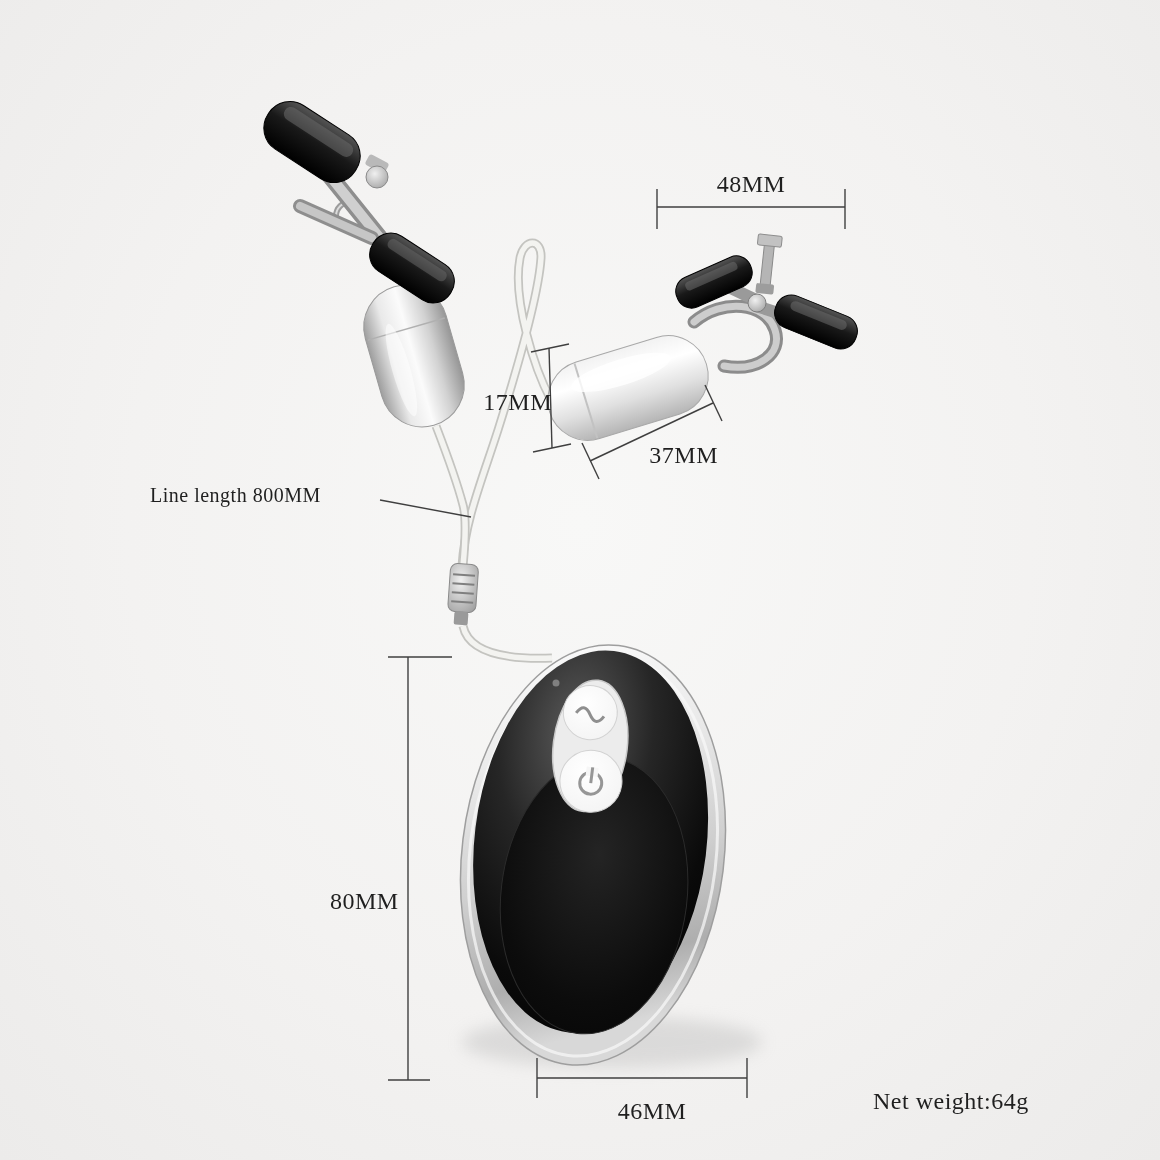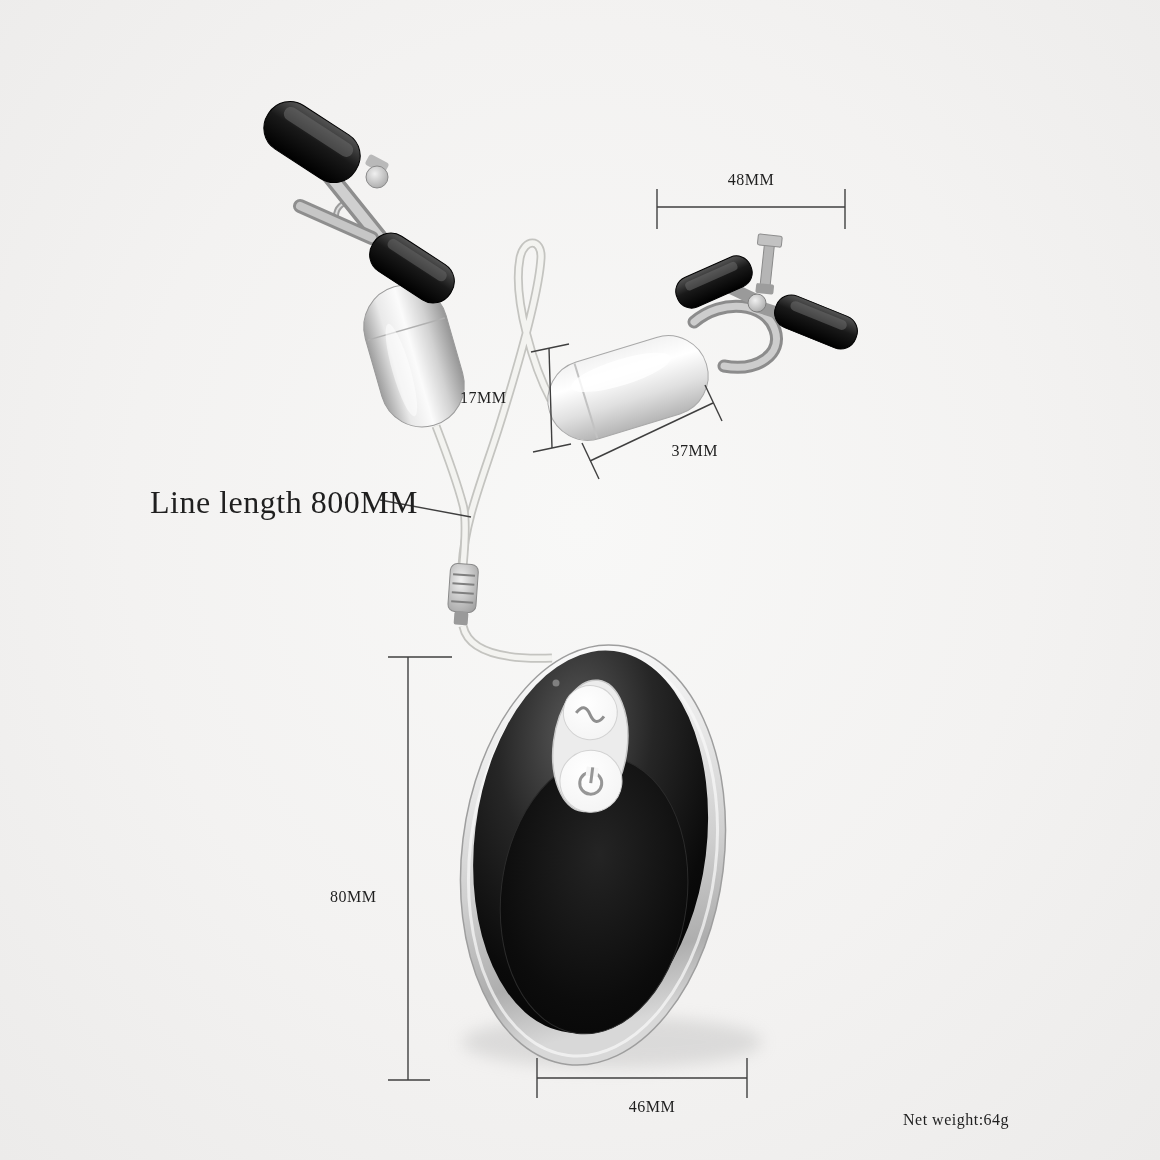--- a/index.html
+++ b/index.html
@@ -8,21 +8,21 @@
     font-family:"Liberation Serif", serif;
   }
   .stage{
     position:relative;width:1160px;height:1160px;
     background:radial-gradient(ellipse at 50% 45%, #f8f8f7 0%, #f3f2f1 55%, #ecebea 100%);
   }
   .stage svg{position:absolute;left:0;top:0;}
   .label{
     position:absolute;
     font-family:"Liberation Serif", serif;
-    font-size:16px;
+    font-size:24px;
     color:#1f1f1f;
     letter-spacing:0.5px;
     white-space:nowrap;
   }
 </style>
 </head>
 <body>
 
 <div class="stage">
 
@@ -192,25 +192,25 @@
       <g>
         <line x1="537" y1="1078" x2="747" y2="1078"></line>
         <line x1="537" y1="1058" x2="537" y2="1098"></line>
         <line x1="747" y1="1058" x2="747" y2="1098"></line>
       </g>
     </g>
   </svg>
 
   <div class="label" style="left:700px;top:171px;width:102px;text-align:center;">48MM</div>
 
-  <div class="label" style="left:460px;top:389px;width:92px;text-align:left;">17MM</div>
+  <div class="label" style="left:460px;top:389px;width:92px;text-align:right;">17MM</div>
 
   <div class="label" style="left:618px;top:442px;width:100px;text-align:right;">37MM</div>
 
-  <div class="label" style="left:150px;top:484px;font-size:32px;">Line length 800MM</div>
+  <div class="label" style="left:150px;top:484px;font-size:20px;">Line length 800MM</div>
 
   <div class="label" style="left:330px;top:888px;width:80px;text-align:left;">80MM</div>
 
   <div class="label" style="left:592px;top:1098px;width:120px;text-align:center;">46MM</div>
 
-  <div class="label" style="left:903px;top:1088px;margin-top:23px;">Net weight:64g</div>
+  <div class="label" style="left:873px;top:1088px;">Net weight:64g</div>
 
 </div>
 
 </body></html>

